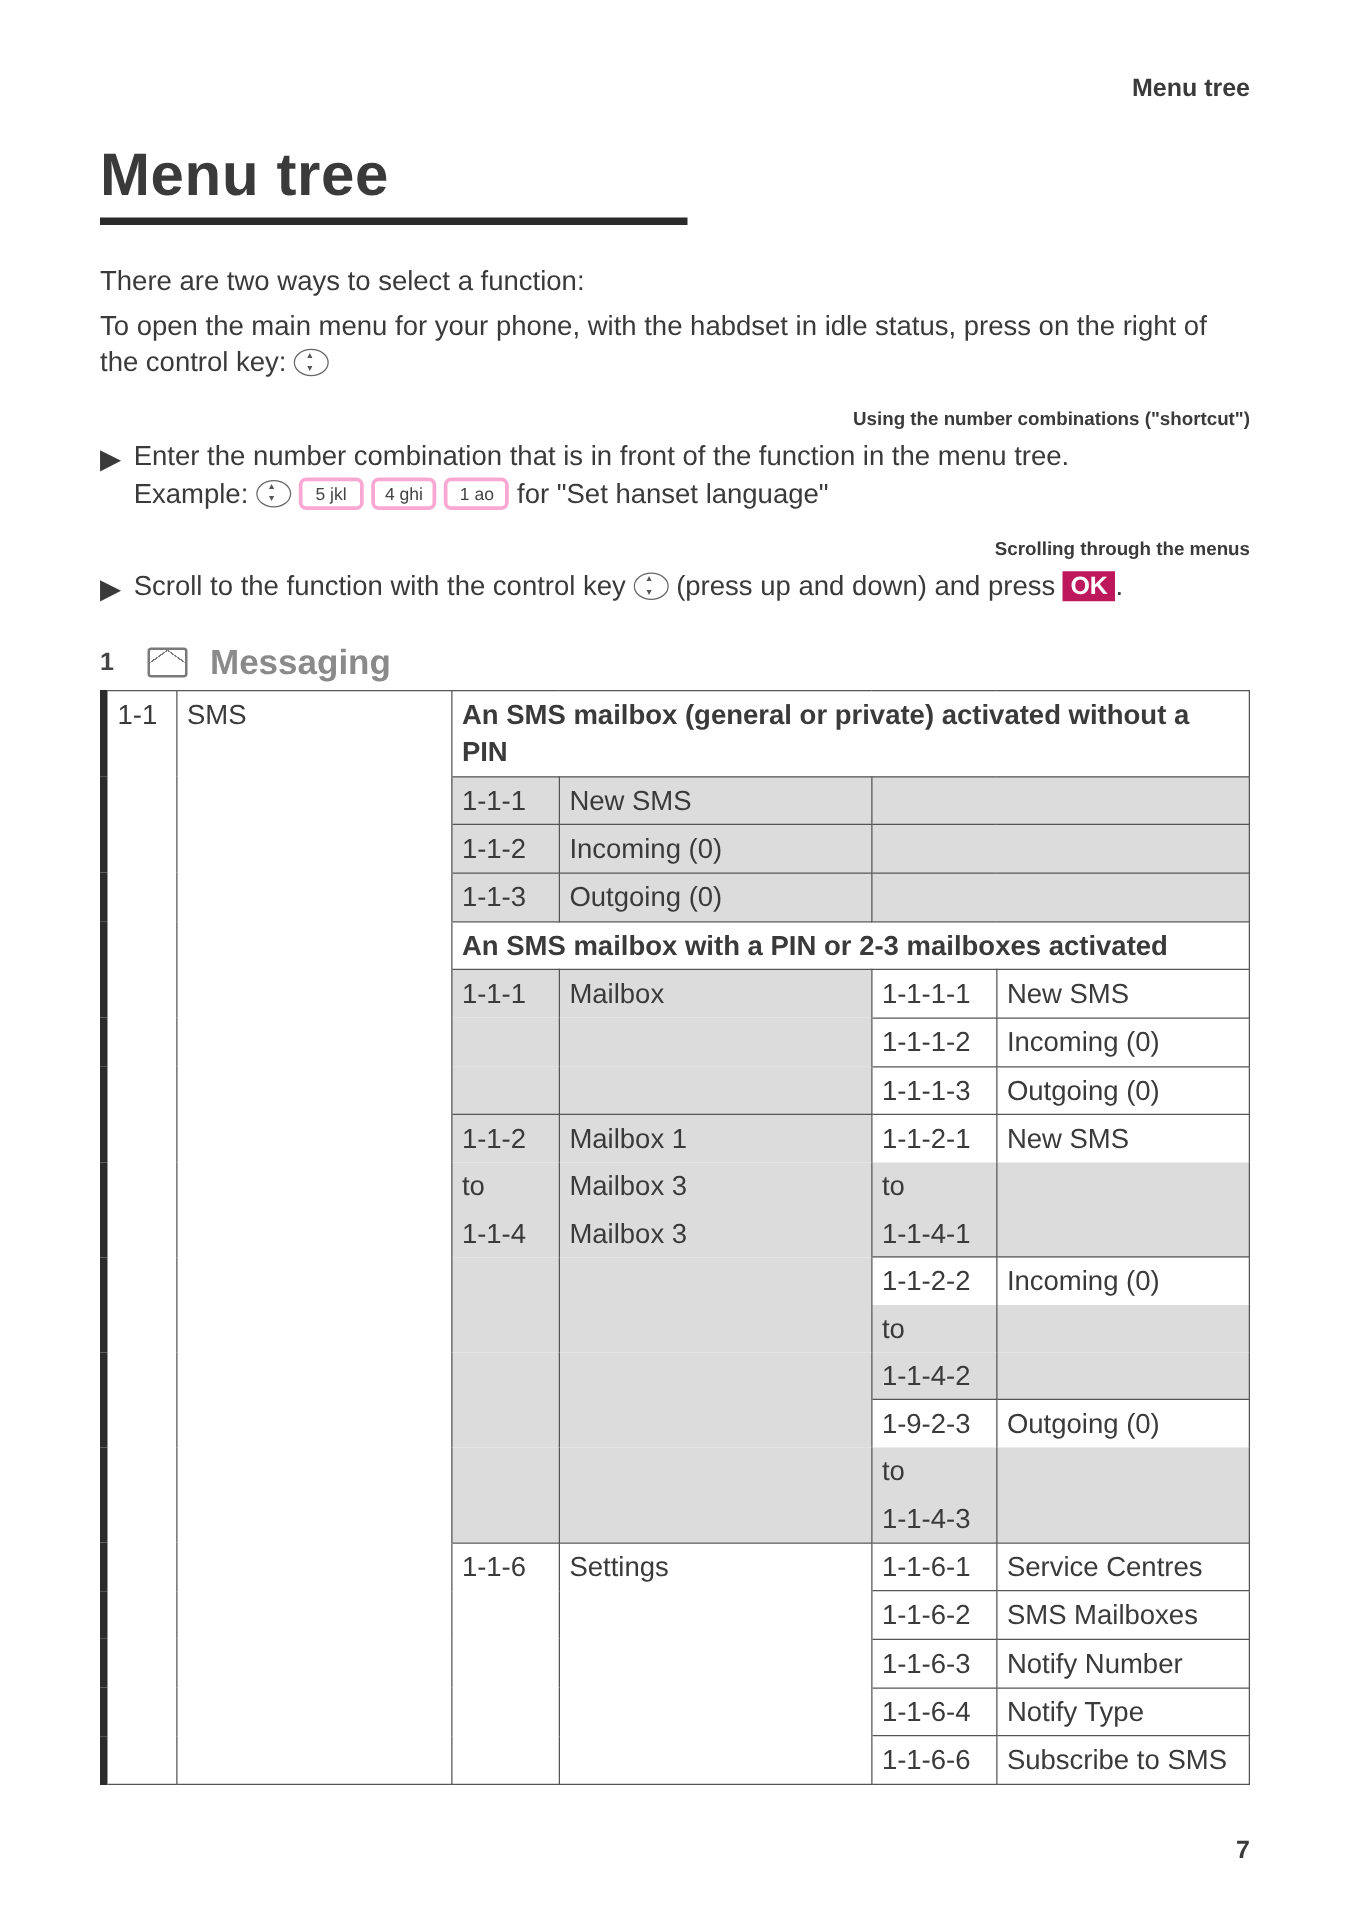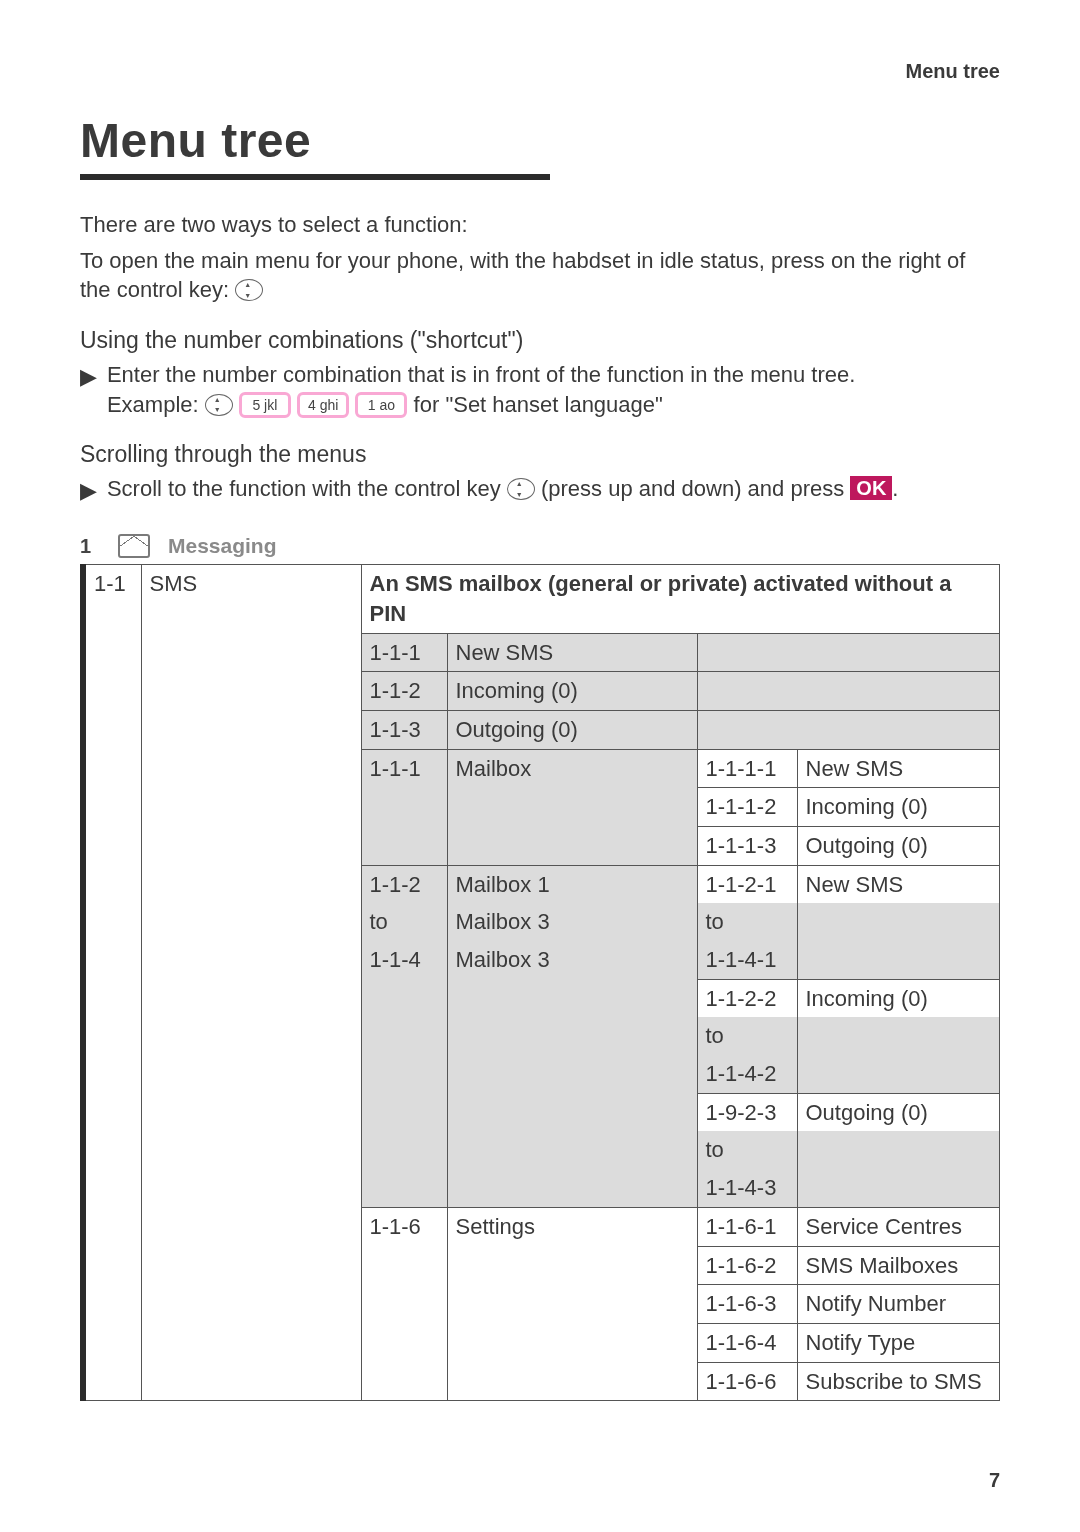--- a/index.html
+++ b/index.html
@@ -70,23 +70,24 @@
     display: inline-block;
     background: #be185d;
     color: #fff;
     font-weight: 700;
     padding: 0 6px;
     font-size: 20px;
     line-height: 24px;
     vertical-align: 1px;
   }
   h3.sub {
-    font-size: 23px;
-    font-weight: 400;
+    font-size: 15px;
+    font-weight: 700;
     margin: 22px 0 6px 0;
+    text-align: right;
   }
   .bullet-row {
     display: flex;
     gap: 10px;
     font-size: 22px;
     line-height: 1.35;
     margin-bottom: 2px;
   }
   .bullet-row .tri { flex: 0 0 auto; padding-top:2px; }
   .section-label {
@@ -105,21 +106,21 @@
   }
   .env-icon::before{
     content:"";
     position:absolute;
     left:0; right:0; top:0;
     height:10px;
     background:
       linear-gradient(to bottom right, transparent 48%, #7a7a7a 48%, #7a7a7a 54%, transparent 54%) left/50% 100% no-repeat,
       linear-gradient(to bottom left,  transparent 48%, #7a7a7a 48%, #7a7a7a 54%, transparent 54%) right/50% 100% no-repeat;
   }
-  .section-label .txt { font-weight:700; font-size:21px; color:#8a8a8a; }
+  .section-label .txt { font-weight:700; font-size:28px; color:#8a8a8a; }
 
   
   table.menu {
     border-collapse: collapse;
     width: 100%;
     table-layout: fixed;
     font-size: 22px;
   }
   table.menu td {
     border: 1px solid #555;
@@ -225,20 +226,25 @@
       <td colspan="2" class="shade"></td>
     </tr>
     <tr>
       <td class="left-bar noborder-tb"></td>
       <td class="noborder-tb"></td>
       <td class="shade">1-1-3</td>
       <td class="shade">Outgoing (0)</td>
       <td colspan="2" class="shade"></td>
     </tr>
 
+    <tr>
+      <td class="left-bar noborder-tb"></td>
+      <td class="noborder-tb"></td>
+      <td colspan="4" class="subhead">An SMS mailbox with a PIN or 2-3 mailboxes activated</td>
+    </tr>
 
     <tr>
       <td class="left-bar noborder-tb"></td>
       <td class="noborder-tb"></td>
       <td class="shade noborder-b">1-1-1</td>
       <td class="shade noborder-b">Mailbox</td>
       <td>1-1-1-1</td>
       <td>New SMS</td>
     </tr>
     <tr>

